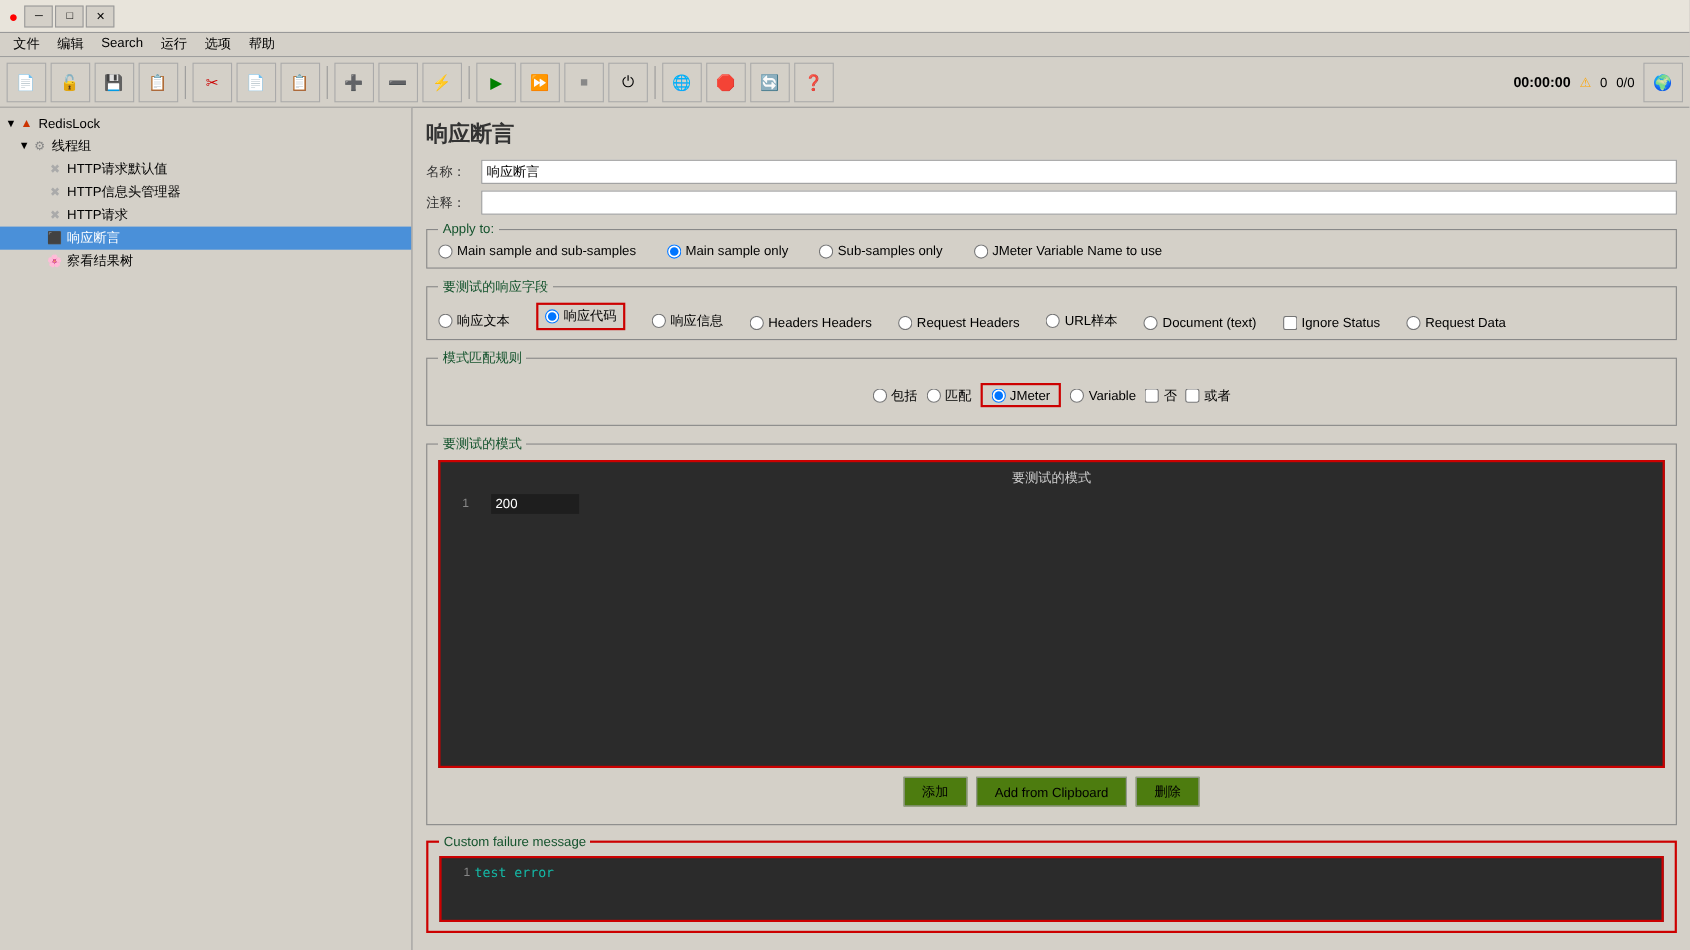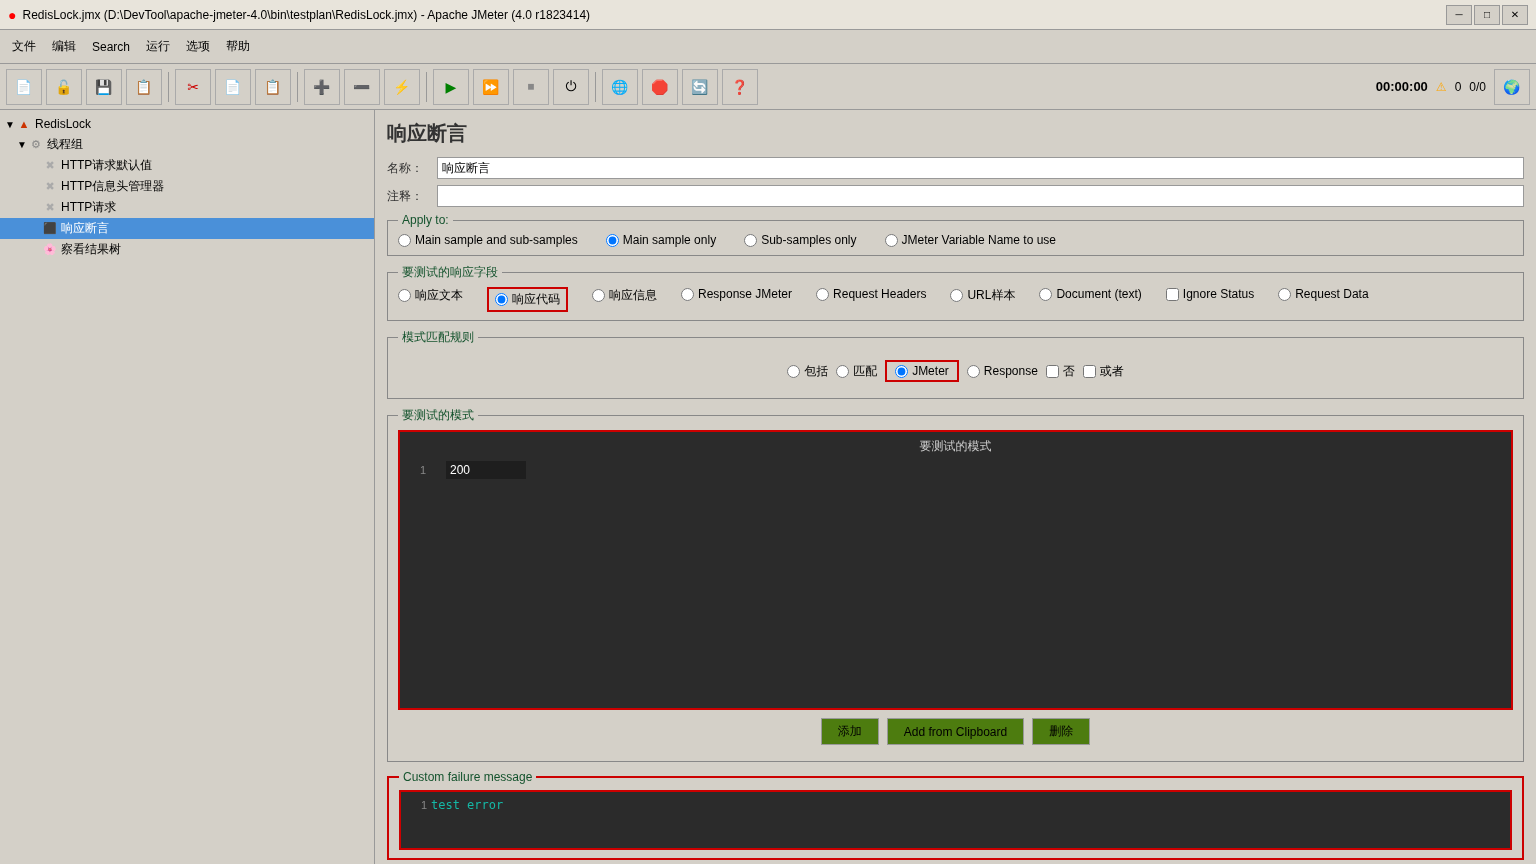--- a/index.html
+++ b/index.html
@@ -15,23 +15,22 @@
       border-bottom: 1px solid #999;
       user-select: none;
     }
     .title-bar .title-text { flex: 1; font-size: 12px; color: #000; }
     .title-bar .win-controls { display: flex; gap: 2px; }
     .win-btn { width: 26px; height: 20px; background: #d4d0c8; border: 1px solid #999; cursor: pointer; display: flex; align-items: center; justify-content: center; font-size: 10px; }
 
     
     .menu-bar {
       background: #d4d0c8;
-      height: 34px;
-      display: flex;
-      align-items: center;
+      height: 22px;
+      display: flex;
       padding: 0 4px;
       border-bottom: 1px solid #999;
     }
     .menu-item { padding: 2px 8px; cursor: pointer; font-size: 12px; }
 
     
     .toolbar {
       background: #d4d0c8;
       height: 46px;
       display: flex;
@@ -222,21 +221,20 @@
       border: 2px solid #cc0000;
     }
 
     .separator { width: 1px; height: 30px; background: #999; margin: 0 2px; }
   </style>
 </head>
 <body>
 
 <div class="title-bar">
   <span style="color:red;margin-right:6px;font-size:14px;">●</span>
-  <span class="title-text">RedisLock.jmx (D:\DevTool\apache-jmeter-4.0\bin\testplan\RedisLock.jmx) - Apache JMeter (4.0 r1823414)</span>
   <div class="win-controls">
     <button class="win-btn">─</button>
     <button class="win-btn">□</button>
     <button class="win-btn close">✕</button>
   </div>
 </div>
 
 <div class="menu-bar">
   <span class="menu-item">文件</span>
   <span class="menu-item">编辑</span>
@@ -350,36 +348,36 @@
         </label>
         <label class="radio-item">
           <input type="radio" name="apply-to" style="">
           <span>JMeter Variable Name to use</span>
         </label>
       </div>
     </fieldset>
 
     <fieldset class="fs">
       <legend>要测试的响应字段</legend>
-      <div style="display:flex; flex-wrap:wrap; gap:12px 24px; align-items:flex-start;">
+      <div style="display:flex; flex-wrap:wrap; gap:12px 24px; align-items:flex-end;">
         <label class="radio-item">
           <input type="radio" name="resp-field" style="">
           <span>响应文本</span>
         </label>
         <label class="radio-item" style="border:2px solid #cc0000; padding:2px 6px; background:#d4d0c8;">
           <input type="radio" name="resp-field" checked="" style="">
           <span>响应代码</span>
         </label>
         <label class="radio-item">
           <input type="radio" name="resp-field" style="">
           <span>响应信息</span>
         </label>
         <label class="radio-item">
           <input type="radio" name="resp-field" style="">
-          <span>Response JMeter</span>
+          <span>Headers Headers</span>
         </label>
         <label class="radio-item">
           <input type="radio" name="resp-field" style="">
           <span>Request Headers</span>
         </label>
         <label class="radio-item">
           <input type="radio" name="resp-field" style="">
           <span>URL样本</span>
         </label>
         <label class="radio-item">
@@ -407,21 +405,21 @@
         <label class="radio-item">
           <input type="radio" name="pattern-rule" style="">
           <span>匹配</span>
         </label>
         <label class="radio-item" style="border:2px solid #cc0000; padding:2px 8px; background:#d4d0c8;">
           <input type="radio" name="pattern-rule" checked="" style="">
           <span>JMeter</span>
         </label>
         <label class="radio-item">
           <input type="radio" name="pattern-rule" style="">
-          <span>Response</span>
+          <span>Variable</span>
         </label>
         <label class="checkbox-item">
           <input type="checkbox" style="">
           <span>否</span>
         </label>
         <label class="checkbox-item">
           <input type="checkbox" style="">
           <span>或者</span>
         </label>
       </div>

